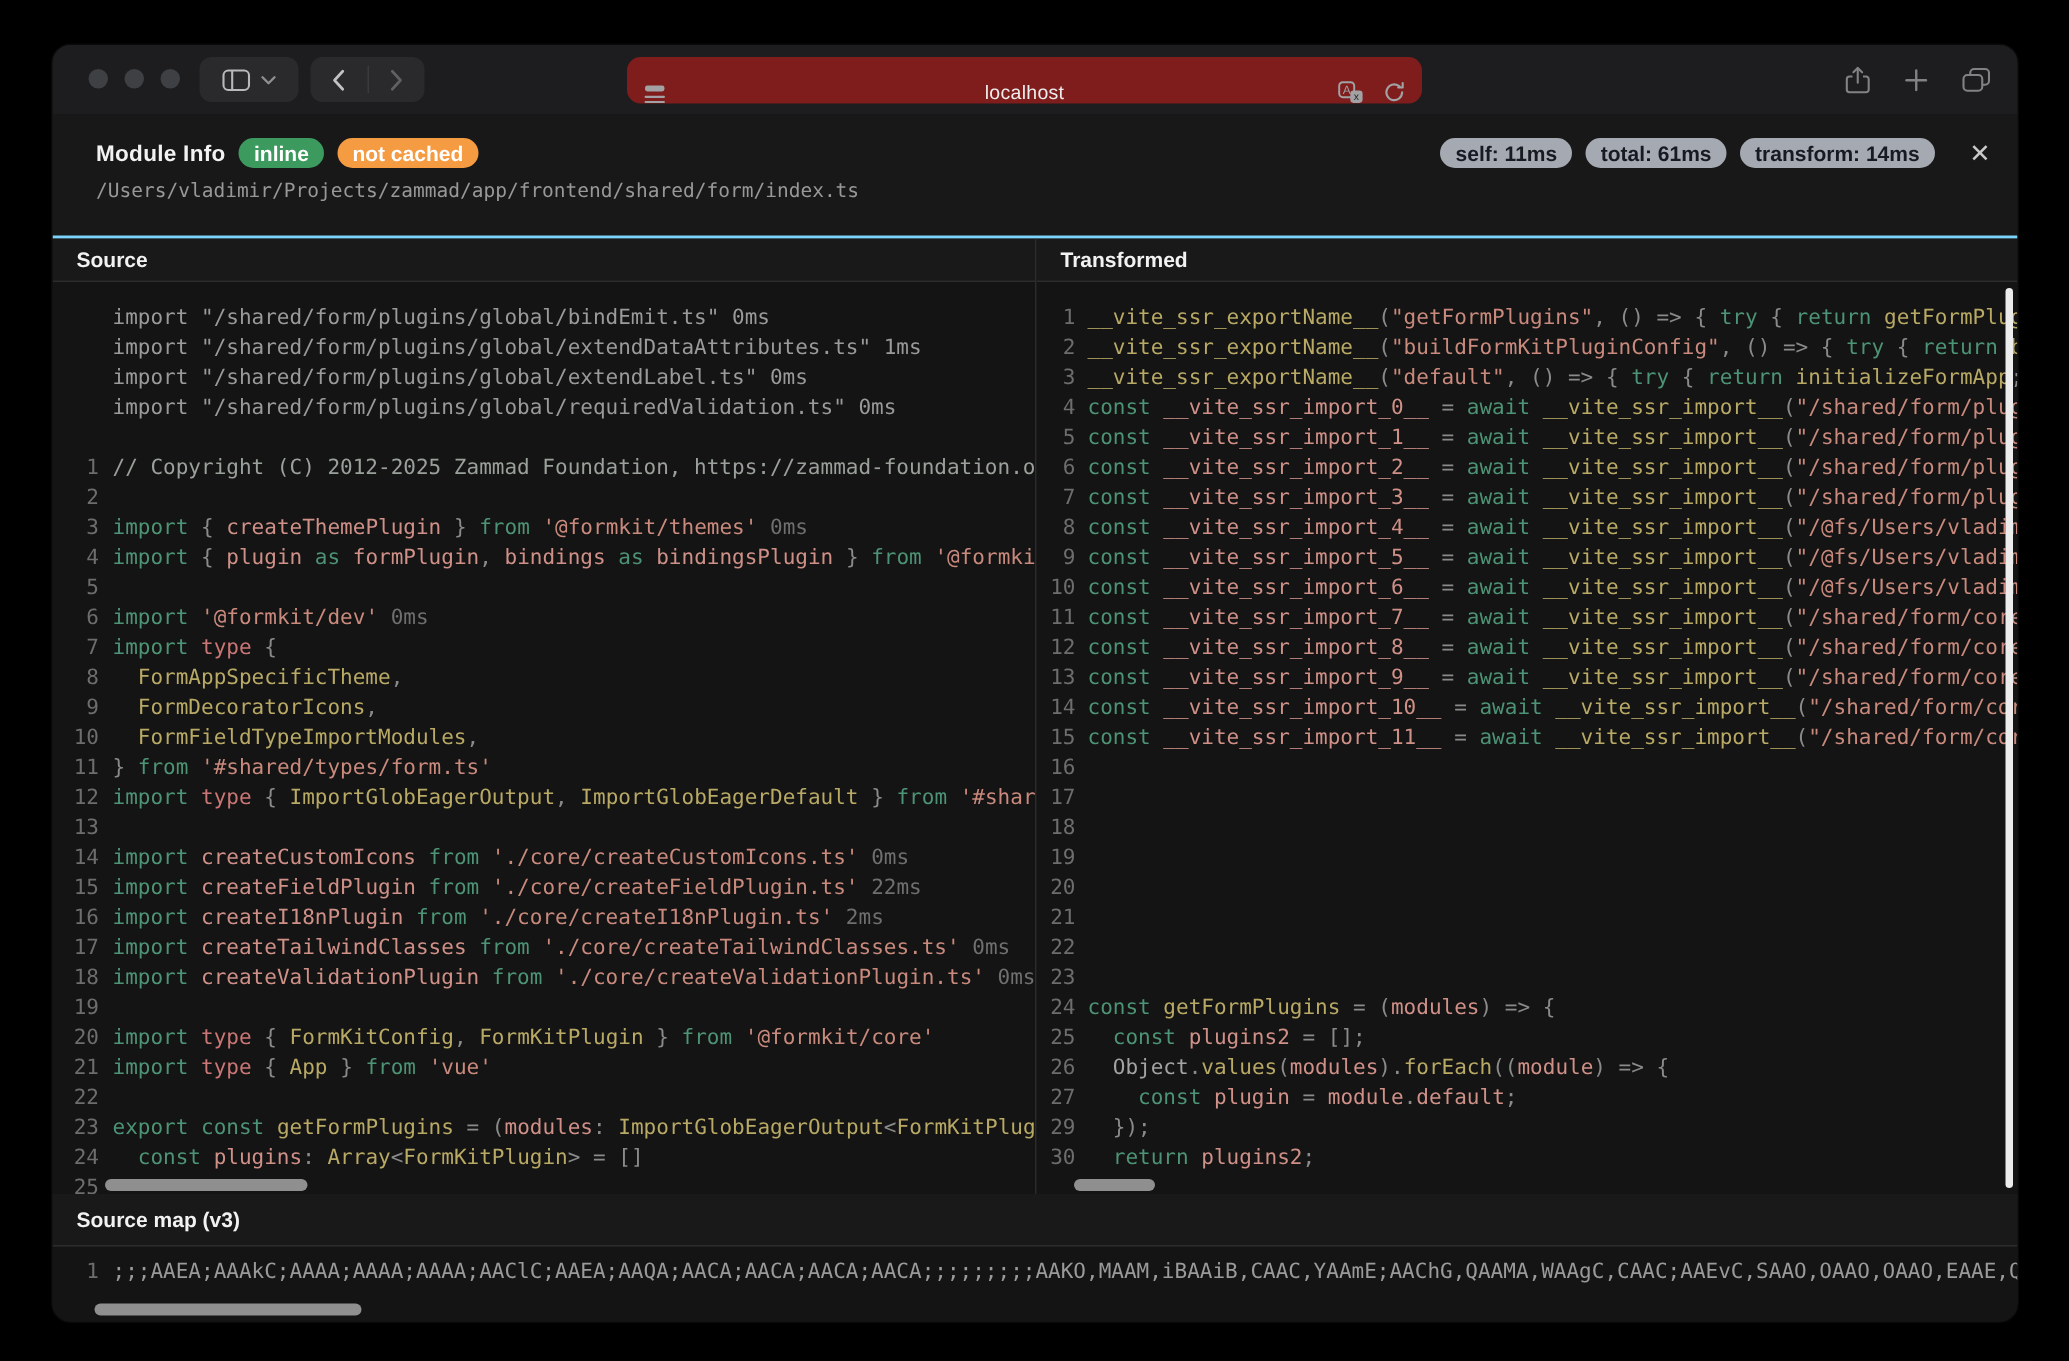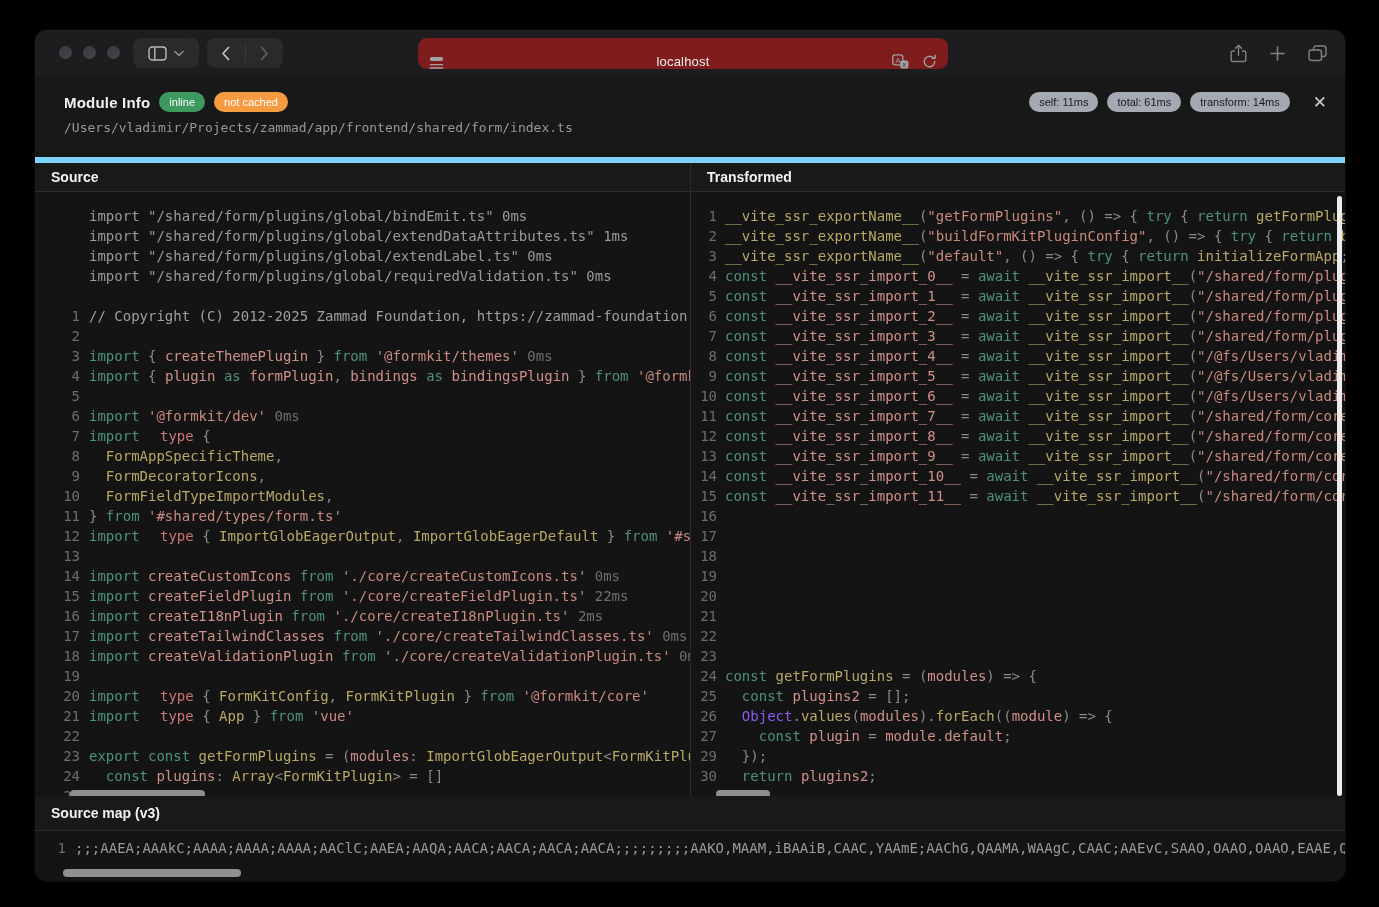--- a/index.html
+++ b/index.html
@@ -21,47 +21,47 @@
   .urlbar .side.l{left:11px;}
   .urlbar .side.r{right:11px;}
   .url-text{flex:1;text-align:center;font-size:13px;letter-spacing:.2px;}
   .tb-right{position:absolute;right:18px;top:8px;height:30px;display:flex;align-items:center;gap:23px;color:#828285;}
   .icon-btn{background:none;border:none;padding:0;color:inherit;display:flex;align-items:center;}
 
   
   .page-header{position:absolute;left:0;top:46px;right:0;height:81px;background:#181818;padding-left:12px;}
   .title-row{display:flex;align-items:center;gap:9px;padding:16px 18px 0 17px;}
   .page-title{margin:0;font-size:15px;font-weight:700;color:#f2f2f2;letter-spacing:.2px;}
-  .pill{display:inline-flex;align-items:center;height:20px;border-radius:10px;padding:0 10px;font-size:11px;font-weight:400;color:#fff;}
+  .pill{display:inline-flex;align-items:center;height:20px;border-radius:10px;padding:0 10px;font-size:14px;font-weight:700;color:#fff;}
   .pill.gray{background:#a4a9b2;color:#171a20;}
   .spacer{flex:1;}
   .close-btn{background:none;border:none;color:#c9c9c9;font-size:17px;line-height:1;padding:0;margin-left:14px;cursor:default;}
   .file-path{padding:8px 18px 0 17px;font-family:"DejaVu Sans Mono",monospace;font-size:13px;color:#989898;}
 
   
-  .panels{position:absolute;left:0;top:127px;right:0;height:638px;border-top:6px solid #7dd3fc;border-bottom:1px solid #2c2c2e;display:flex;background:#141414;}
+  .panels{position:absolute;left:0;top:127px;right:0;height:638px;border-top:2px solid #7dd3fc;border-bottom:1px solid #2c2c2e;display:flex;background:#141414;}
   .panel{position:relative;overflow:hidden;}
   .panel.src{width:655px;border-right:1px solid #2c2c2e;}
   .panel.tr{flex:1;}
   .panel-header{height:28px;line-height:29px;padding:0 16px;font-size:14px;font-weight:700;color:#f2f2f2;background:#191919;border-bottom:1px solid #2c2c2e;}
-  .codearea{position:absolute;left:0;right:0;top:29px;bottom:0;background:#141414;overflow:hidden;padding:14px 0 0 19px;font-family:"DejaVu Sans Mono",monospace;font-size:14px;line-height:20px;}
+  .codearea{position:absolute;left:0;right:0;top:29px;bottom:0;background:#141414;overflow:hidden;padding:14px 0 0 5px;font-family:"DejaVu Sans Mono",monospace;font-size:14px;line-height:20px;}
   .panel.tr .codearea{padding-left:0;}
   .cl{display:flex;white-space:pre;height:20px;}
   .ln{flex:none;width:26px;text-align:right;color:#6d6d6d;margin-right:9px;}
   .panel.tr .ln{margin-right:8px;}
   .lc{white-space:pre;color:#d4cfbf;}
 
   
   .tk-kw{color:#4d9375;}
-  .tk-tb{color:#cb7676;margin-left:12px;}
+  .tk-tb{color:#cb7676;}
   .tk-yl{color:#b8a965;}
   .tk-va{color:#cf9088;}
   .tk-st{color:#c98a7d;}
   .tk-pu{color:#8a8a8a;}
-  .tk-tx{color:#8b5cf6;}
+  .tk-tx{color:#a3a3a3;}
   .tk-tm{color:#6f6f6f;text-align:center;}
   .tk-cm{color:#9aa09a;}
   .tk-pre{color:#9a9a9a;}
 
   
   .sourcemap{position:absolute;left:0;top:766px;right:0;bottom:0;background:#141414;}
   .sm-header{height:34px;line-height:35px;padding:0 16px;font-size:14px;font-weight:700;color:#f2f2f2;background:#191919;border-bottom:1px solid #2c2c2e;}
   .sm-code{position:absolute;left:0;right:0;top:35px;bottom:0;overflow:hidden;padding:7px 0 0 5px;font-family:"DejaVu Sans Mono",monospace;font-size:14px;line-height:20px;}
 
   

